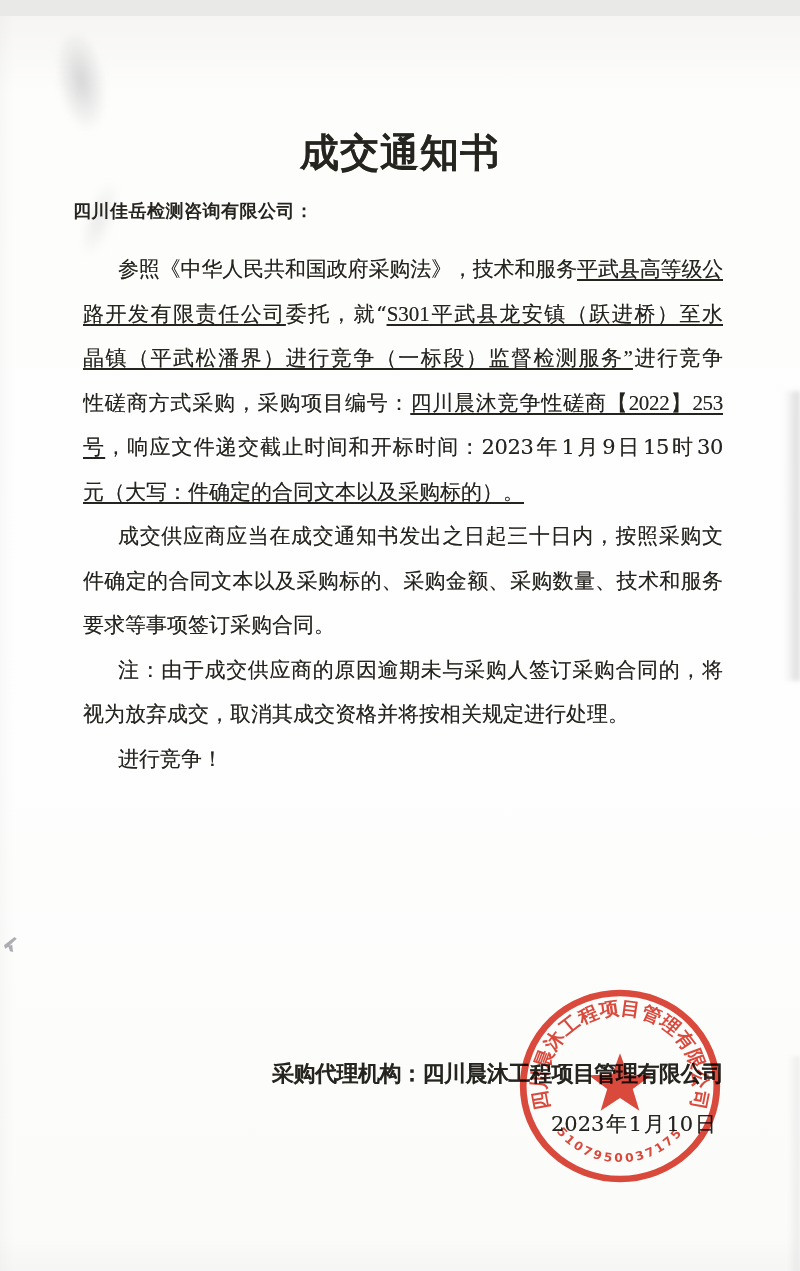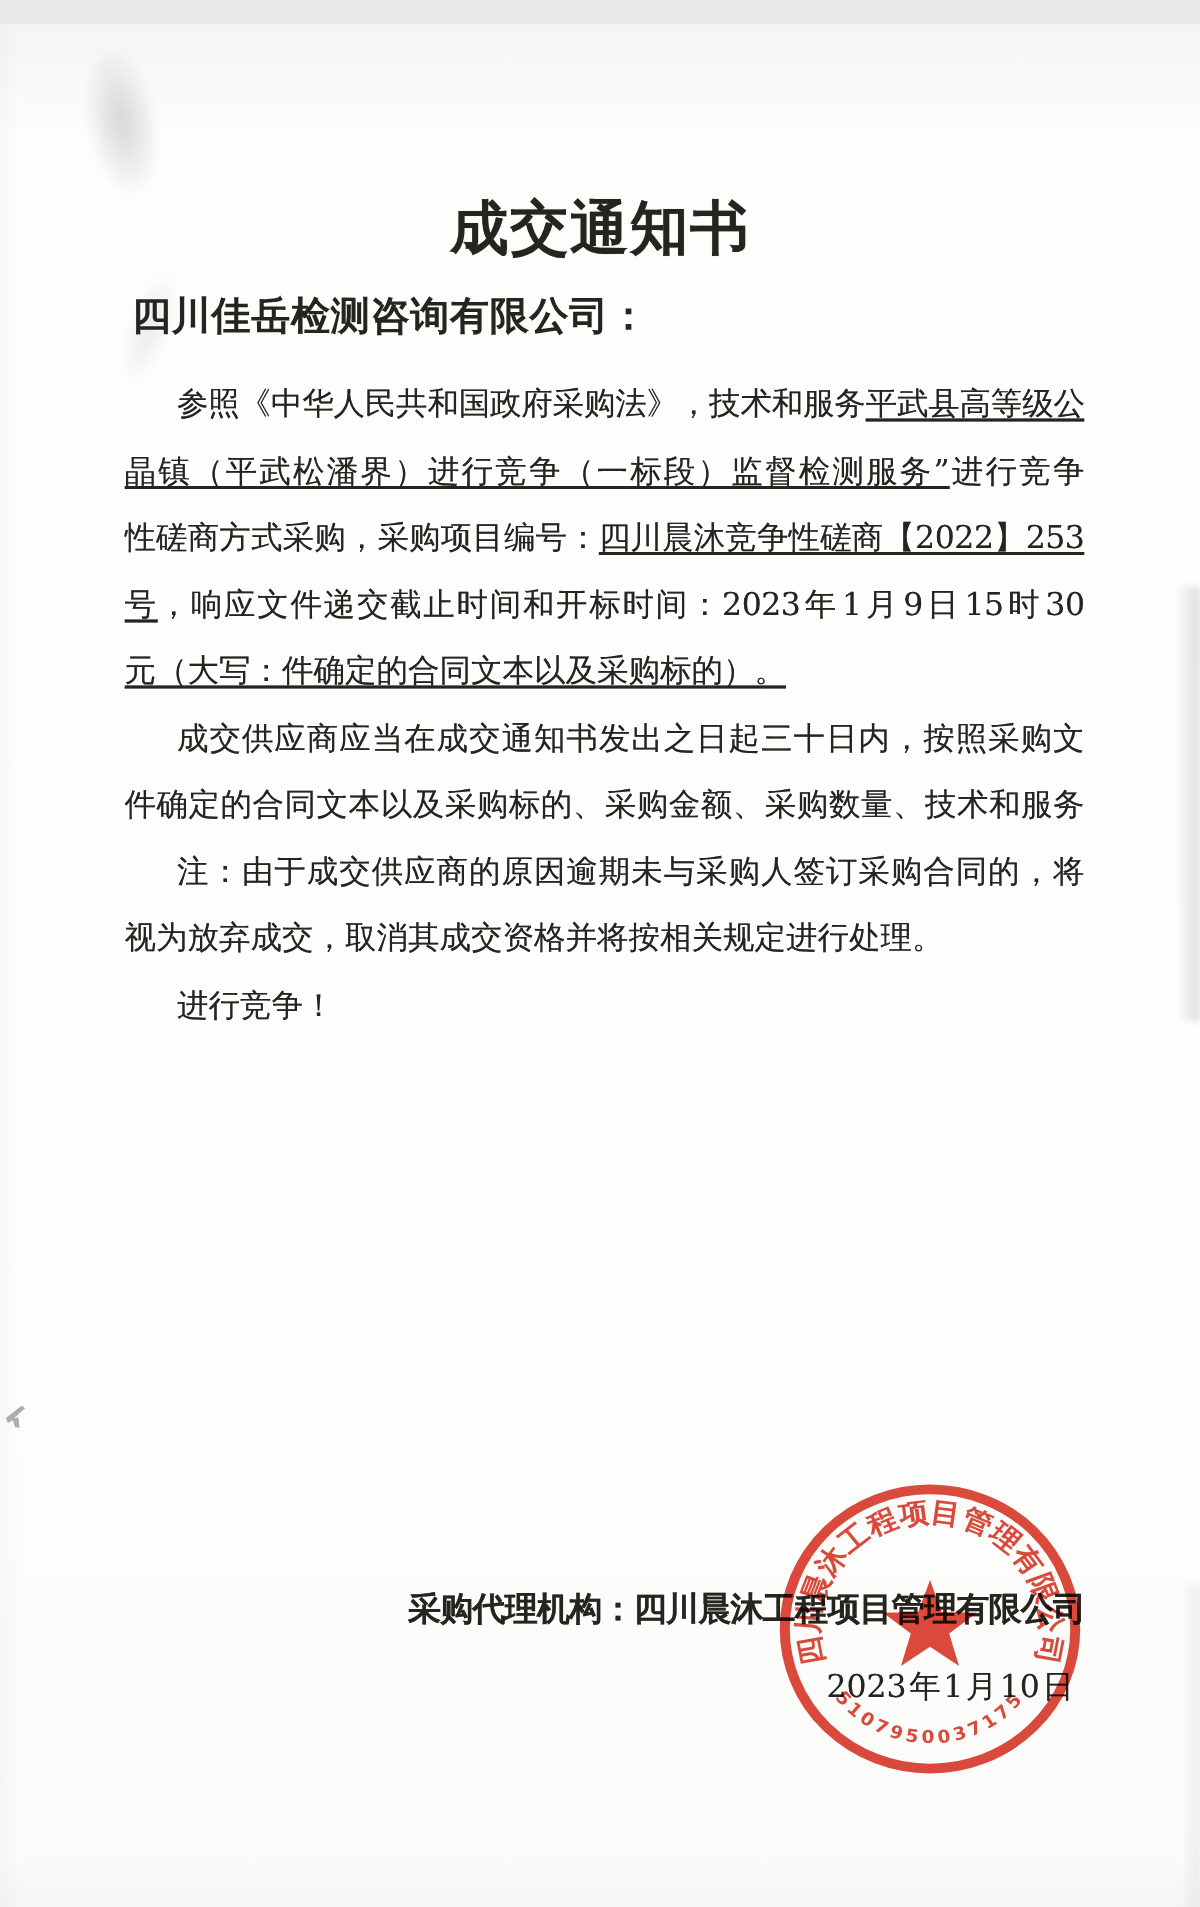--- a/index.html
+++ b/index.html
@@ -52,33 +52,33 @@
     background:linear-gradient(to top, rgba(130,145,160,.30), rgba(130,145,160,0));
   }
   
   .title{
     position:absolute;top:104px;left:0;width:100%;
     text-align:center;font-size:39px;line-height:64px;font-weight:600;
     letter-spacing:1px;margin:0;
     text-shadow:0 0 .5px rgba(40,40,40,.6);
   }
   .addressee{
-    position:absolute;left:88px;top:180px;
+    position:absolute;left:73px;top:180px;
     font-family:"DejaVu Sans","Liberation Sans",sans-serif;
-    font-weight:700;font-size:26px;line-height:30px;letter-spacing:.5px;
+    font-weight:700;font-size:18px;line-height:30px;letter-spacing:.5px;
   }
   .doc-body{
     position:absolute;left:83px;top:231px;width:640px;
     font-size:21px;word-spacing:-5px;
     text-shadow:0 0 .4px rgba(40,40,40,.55);
   }
   .line{height:44.5px;line-height:44.5px;overflow:hidden;}
   .line.full{text-align:justify;text-align-last:justify;}
   .line.indent{text-indent:35px;}
-  .u{text-decoration:underline;text-underline-offset:3px;text-decoration-thickness:1.5px;}
+  .u{text-decoration:underline;text-underline-offset:3px;text-decoration-thickness:1.5px;font-family:Liberation Serif, serif;}
   .footer-agency{
     position:absolute;left:272px;top:1041px;
     font-size:22px;line-height:32px;font-weight:600;letter-spacing:-0.5px;
     text-shadow:0 0 .4px rgba(40,40,40,.55);
     z-index:2;
   }
   .footer-date{
     position:absolute;left:551px;top:1092px;
     font-size:21px;line-height:32px;word-spacing:-5px;
     text-shadow:0 0 .4px rgba(40,40,40,.55);
@@ -110,26 +110,28 @@
   <div class="band-right"></div>
   <div class="band-right2"></div>
   <div class="edge-bottom"></div>
 
   <h1 class="title">成交通知书</h1>
 
   <div class="addressee">四川佳岳检测咨询有限公司：</div>
 
   <div class="doc-body">
       <div class="line full indent" style="letter-spacing: -0.3px;"><span>参照《中华人民共和国政府采购法》，技术和服务</span><span class="u">平武县高等级公</span></div>
+      <div class="line full"><span class="u">路开发有限责任公司</span><span>委托，就“</span><span class="u">S301 平武县龙安镇（跃进桥）至水</span></div>
       <div class="line full"><span class="u">晶镇（平武松潘界）进行竞争（一标段）监督检测服务”</span><span>进行竞争</span></div>
       <div class="line full" style="letter-spacing: -0.3px;"><span>性磋商方式采购，采购项目编号：</span><span class="u">四川晨沐竞争性磋商【2022】253</span></div>
       <div class="line full" style="letter-spacing: -0.3px;"><span class="u">号</span><span>，响应文件递交截止时间和开标时间：2023 年 1 月 9 日 15 时 30</span></div>
       <div class="line"><span class="u">元（大写：件确定的合同文本以及采购标的）。</span></div>
       <div class="line full indent"><span>成交供应商应当在成交通知书发出之日起三十日内，按照采购文</span></div>
       <div class="line full"><span>件确定的合同文本以及采购标的、采购金额、采购数量、技术和服务</span></div>
+      <div class="line"><span>要求等事项签订采购合同。</span></div>
       <div class="line full indent"><span>注：由于成交供应商的原因逾期未与采购人签订采购合同的，将</span></div>
       <div class="line"><span>视为放弃成交，取消其成交资格并将按相关规定进行处理。</span></div>
       <div class="line indent"><span>进行竞争！</span></div>
     </div>
 
   <div class="footer-agency"><span>采购代理机构：</span><span>四川晨沐工程项目管理有限公司</span></div>
 
   <div class="footer-date">2023 年 1 月 10 日</div>
 
   <div class="stamp">

